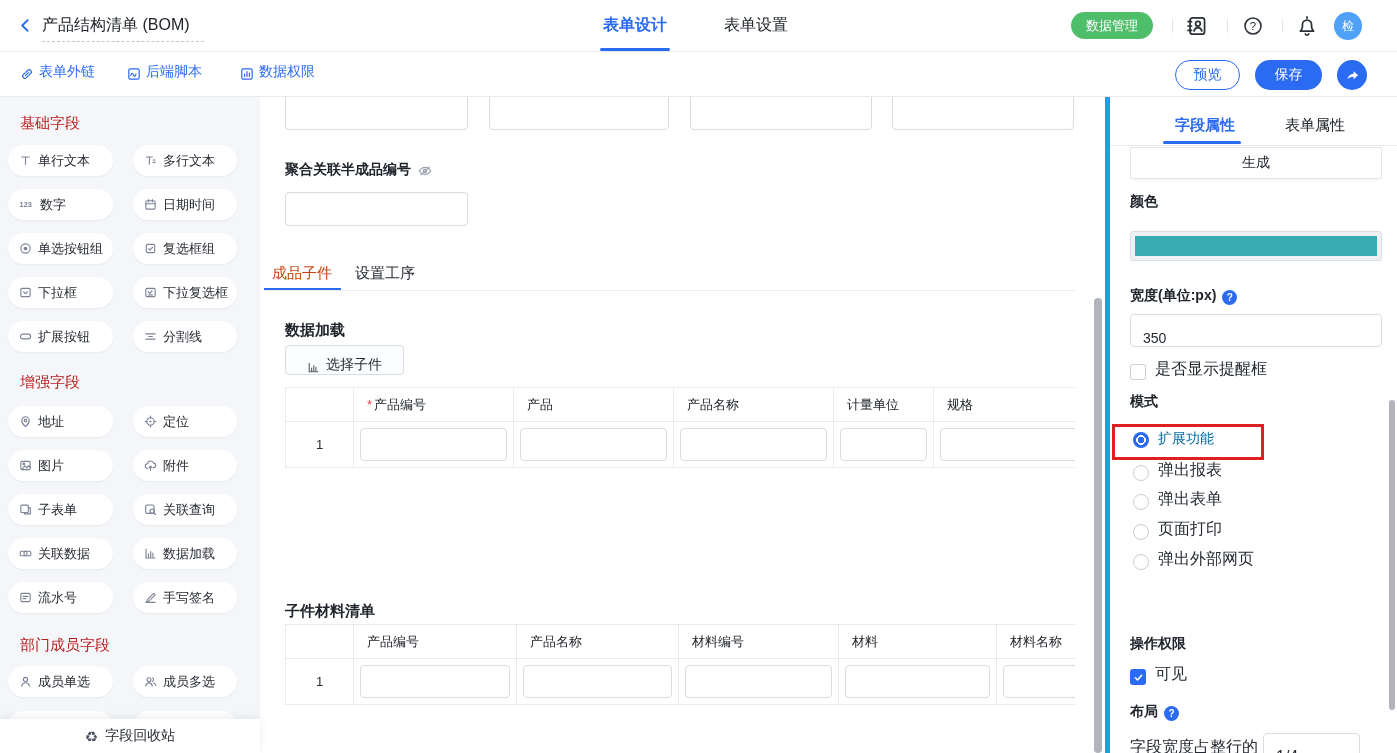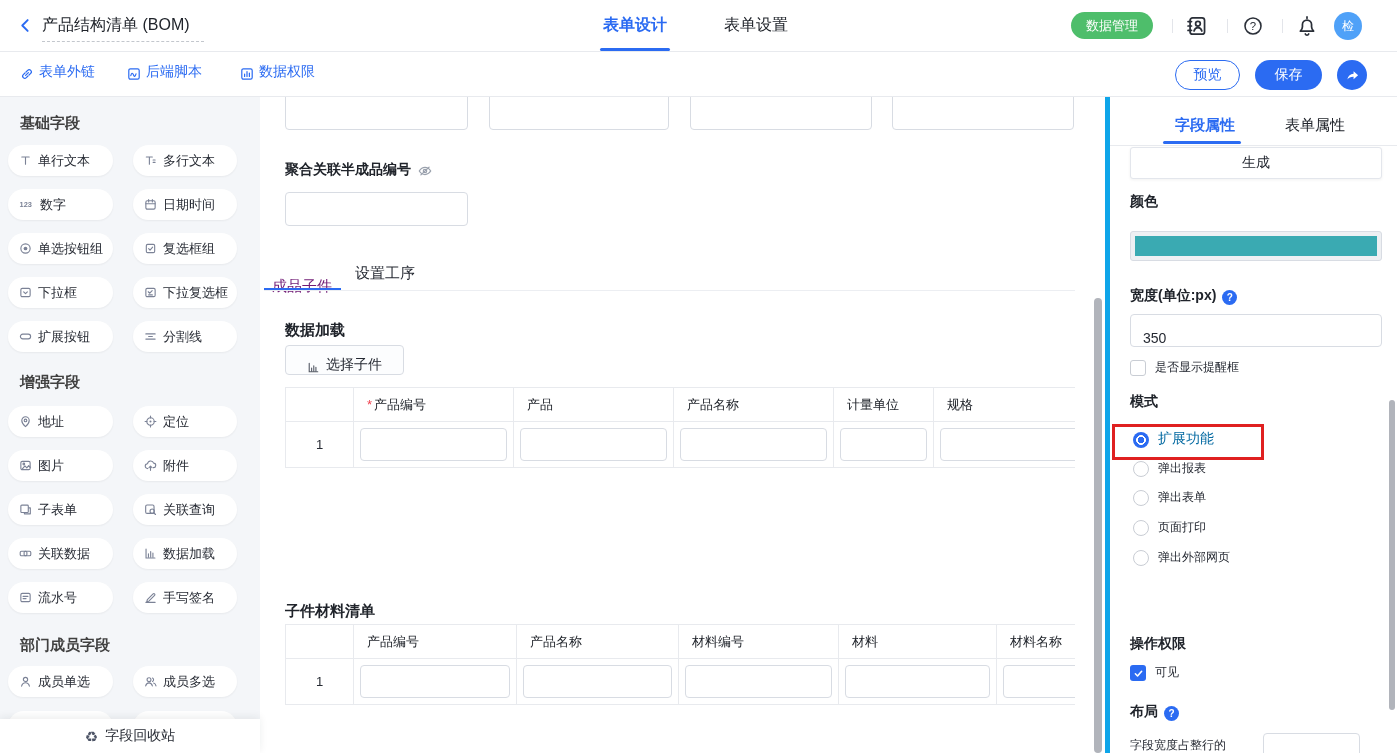--- a/index.html
+++ b/index.html
@@ -10,41 +10,41 @@
 svg{display:block}
 
 .hdr{left:0;top:0;width:1397px;height:52px;background:#fff;border-bottom:1px solid #e8eaee;z-index:6}
 .tbar{left:0;top:52px;width:1397px;height:45px;background:#fff;border-bottom:1px solid #e8eaee;z-index:6}
 .blue{color:#2B6BF2}
 .htab{font-size:16px;cursor:pointer}
 .vdiv{width:1px;height:14px;background:#e3e5ea}
 .pillbtn{border-radius:15px;font-size:14px;display:flex;align-items:center;justify-content:center;cursor:pointer}
 
 .sidebar{left:0;top:97px;width:260px;height:656px;background:#f4f6f9;z-index:1}
-.sec-title{font-size:15px;font-weight:bold;color:#404040}
+.sec-title{font-size:15px;font-weight:normal;color:#b91c1c}
 .fpill{position:absolute;background:#fff;border-radius:16px;display:flex;align-items:center;gap:6px;padding-left:11px;font-size:13px;color:#262a33;box-shadow:0 1px 2px rgba(31,35,41,.06);height:31px;cursor:grab}
 .fpill svg{color:#7b8296;flex:0 0 auto}
 .recycle-bar{left:0;top:719px;width:260px;height:34px;background:#fff;box-shadow:0 -2px 8px rgba(31,35,41,.08);display:flex;align-items:center;justify-content:center;gap:7px;z-index:3;cursor:pointer}
 
 .canvas{left:260px;top:97px;width:815px;height:656px;background:#fff;overflow:hidden}
 .inp{background:#fff;border:1px solid #d8dce3;border-radius:4px}
 .tbl{position:absolute;border:1px solid #e8eaee;background:#fff}
 .trow{display:flex}
 .tc{border-left:1px solid #e8eaee;flex:0 0 auto;display:flex;align-items:center;overflow:hidden}
 .tc:first-child{border-left:none}
 .th .tc{height:33px;font-size:13px;color:#20242b;padding-left:13px}
 .tb .tc{height:46px;border-top:1px solid #e8eaee;padding:6px}
 .cellinp{width:100%;height:33px}
 .req{color:#F0414E;margin-right:2px}
 .iconcirc{position:absolute;width:26px;height:26px;border-radius:50%;background:#fff;box-shadow:0 1px 5px rgba(31,35,41,.18);display:flex;align-items:center;justify-content:center;cursor:pointer}
 
 .panel{left:1105px;top:97px;width:292px;height:656px;background:#fff;border-left:5px solid #0ea5e9;overflow:hidden}
 .ptab{font-size:15px;cursor:pointer;display:flex;align-items:center;justify-content:center}
 .plabel{font-size:14px;font-weight:bold;color:#20242b}
-.ptext{font-size:12px;color:#262a33}
+.ptext{font-size:16px;color:#262a33}
 .radio{width:16px;height:16px;border-radius:50%;border:1px solid #c9cdd4;background:#fff;flex:0 0 auto}
 .radio.sel{border:none;background:radial-gradient(circle,#2B6BF2 0 3px,#fff 3.4px 4.7px,#2B6BF2 4.9px 8px)}
 .cb{width:16px;height:16px;border-radius:3px;border:1px solid #c9cdd4;background:#fff;flex:0 0 auto}
 .cb.on{border:none;background:#2B6BF2;display:flex;align-items:center;justify-content:center}
 .sb{position:absolute;background:#b1b4bb;border-radius:4px;cursor:pointer}
 .helpq{width:15px;height:15px;border-radius:50%;background:#2B6BF2;color:#fff;font-size:10px;font-weight:bold;display:inline-flex;align-items:center;justify-content:center;flex:0 0 auto}
 .annot{border:3px solid #E02020;z-index:9;pointer-events:none}
 </style>
 </head>
 <body>
@@ -306,21 +306,21 @@
     <div class="abs flex" style="left:25px;top:64px;gap:6px">
       <span style="font-size:14px;font-weight:bold;color:#20242b">聚合关联半成品编号</span>
       <svg width="16" height="16" viewBox="0 0 14 14" fill="none" stroke="#9aa1ad" stroke-width="1.1" stroke-linecap="round" style="cursor:pointer">
           <path d="M2 7s2-3.1 5-3.1S12 7 12 7s-2 3.1-5 3.1S2 7 2 7z"></path>
           <circle cx="7" cy="7" r="1.5"></circle>
           <path d="M3.4 10.4l7.2-6.8"></path>
         </svg>
     </div>
     <div class="abs inp" style="left:25px;top:95px;width:183px;height:34px"></div>
 
-    <span class="abs" style="left:12px;top:180px;font-size:15px;color:#701a75;cursor:pointer">成品子件</span>
+    <span class="abs" style="left:12px;top:167px;font-size:15px;color:#c2410c;cursor:pointer">成品子件</span>
     <span class="abs" style="left:4px;top:191px;width:77px;height:3px;background:#2B6BF2"></span>
     <span class="abs" style="left:95px;top:167px;font-size:15px;color:#262a33;cursor:pointer">设置工序</span>
     <div class="abs" style="left:4px;top:193px;width:811px;height:1px;background:#eceef2"></div>
 
     <div class="abs" style="left:25px;top:224px;font-size:15px;font-weight:bold;color:#20242b">数据加载</div>
 
     <div class="abs flex" style="left:25px;top:248px;width:119px;height:30px;border:1px solid #d8dce3;border-radius:4px;background:#fcfdfe;justify-content:center;gap:6px;cursor:pointer">
       <svg width="13" height="13" viewBox="0 0 14 14" fill="none" stroke="#555b66" stroke-width="1.2" stroke-linecap="round">
           <path d="M2.4 2.4v9.2h9.2"></path>
           <path d="M5 11V7.6M7.3 11V5.2M9.6 11V6.8"></path>

